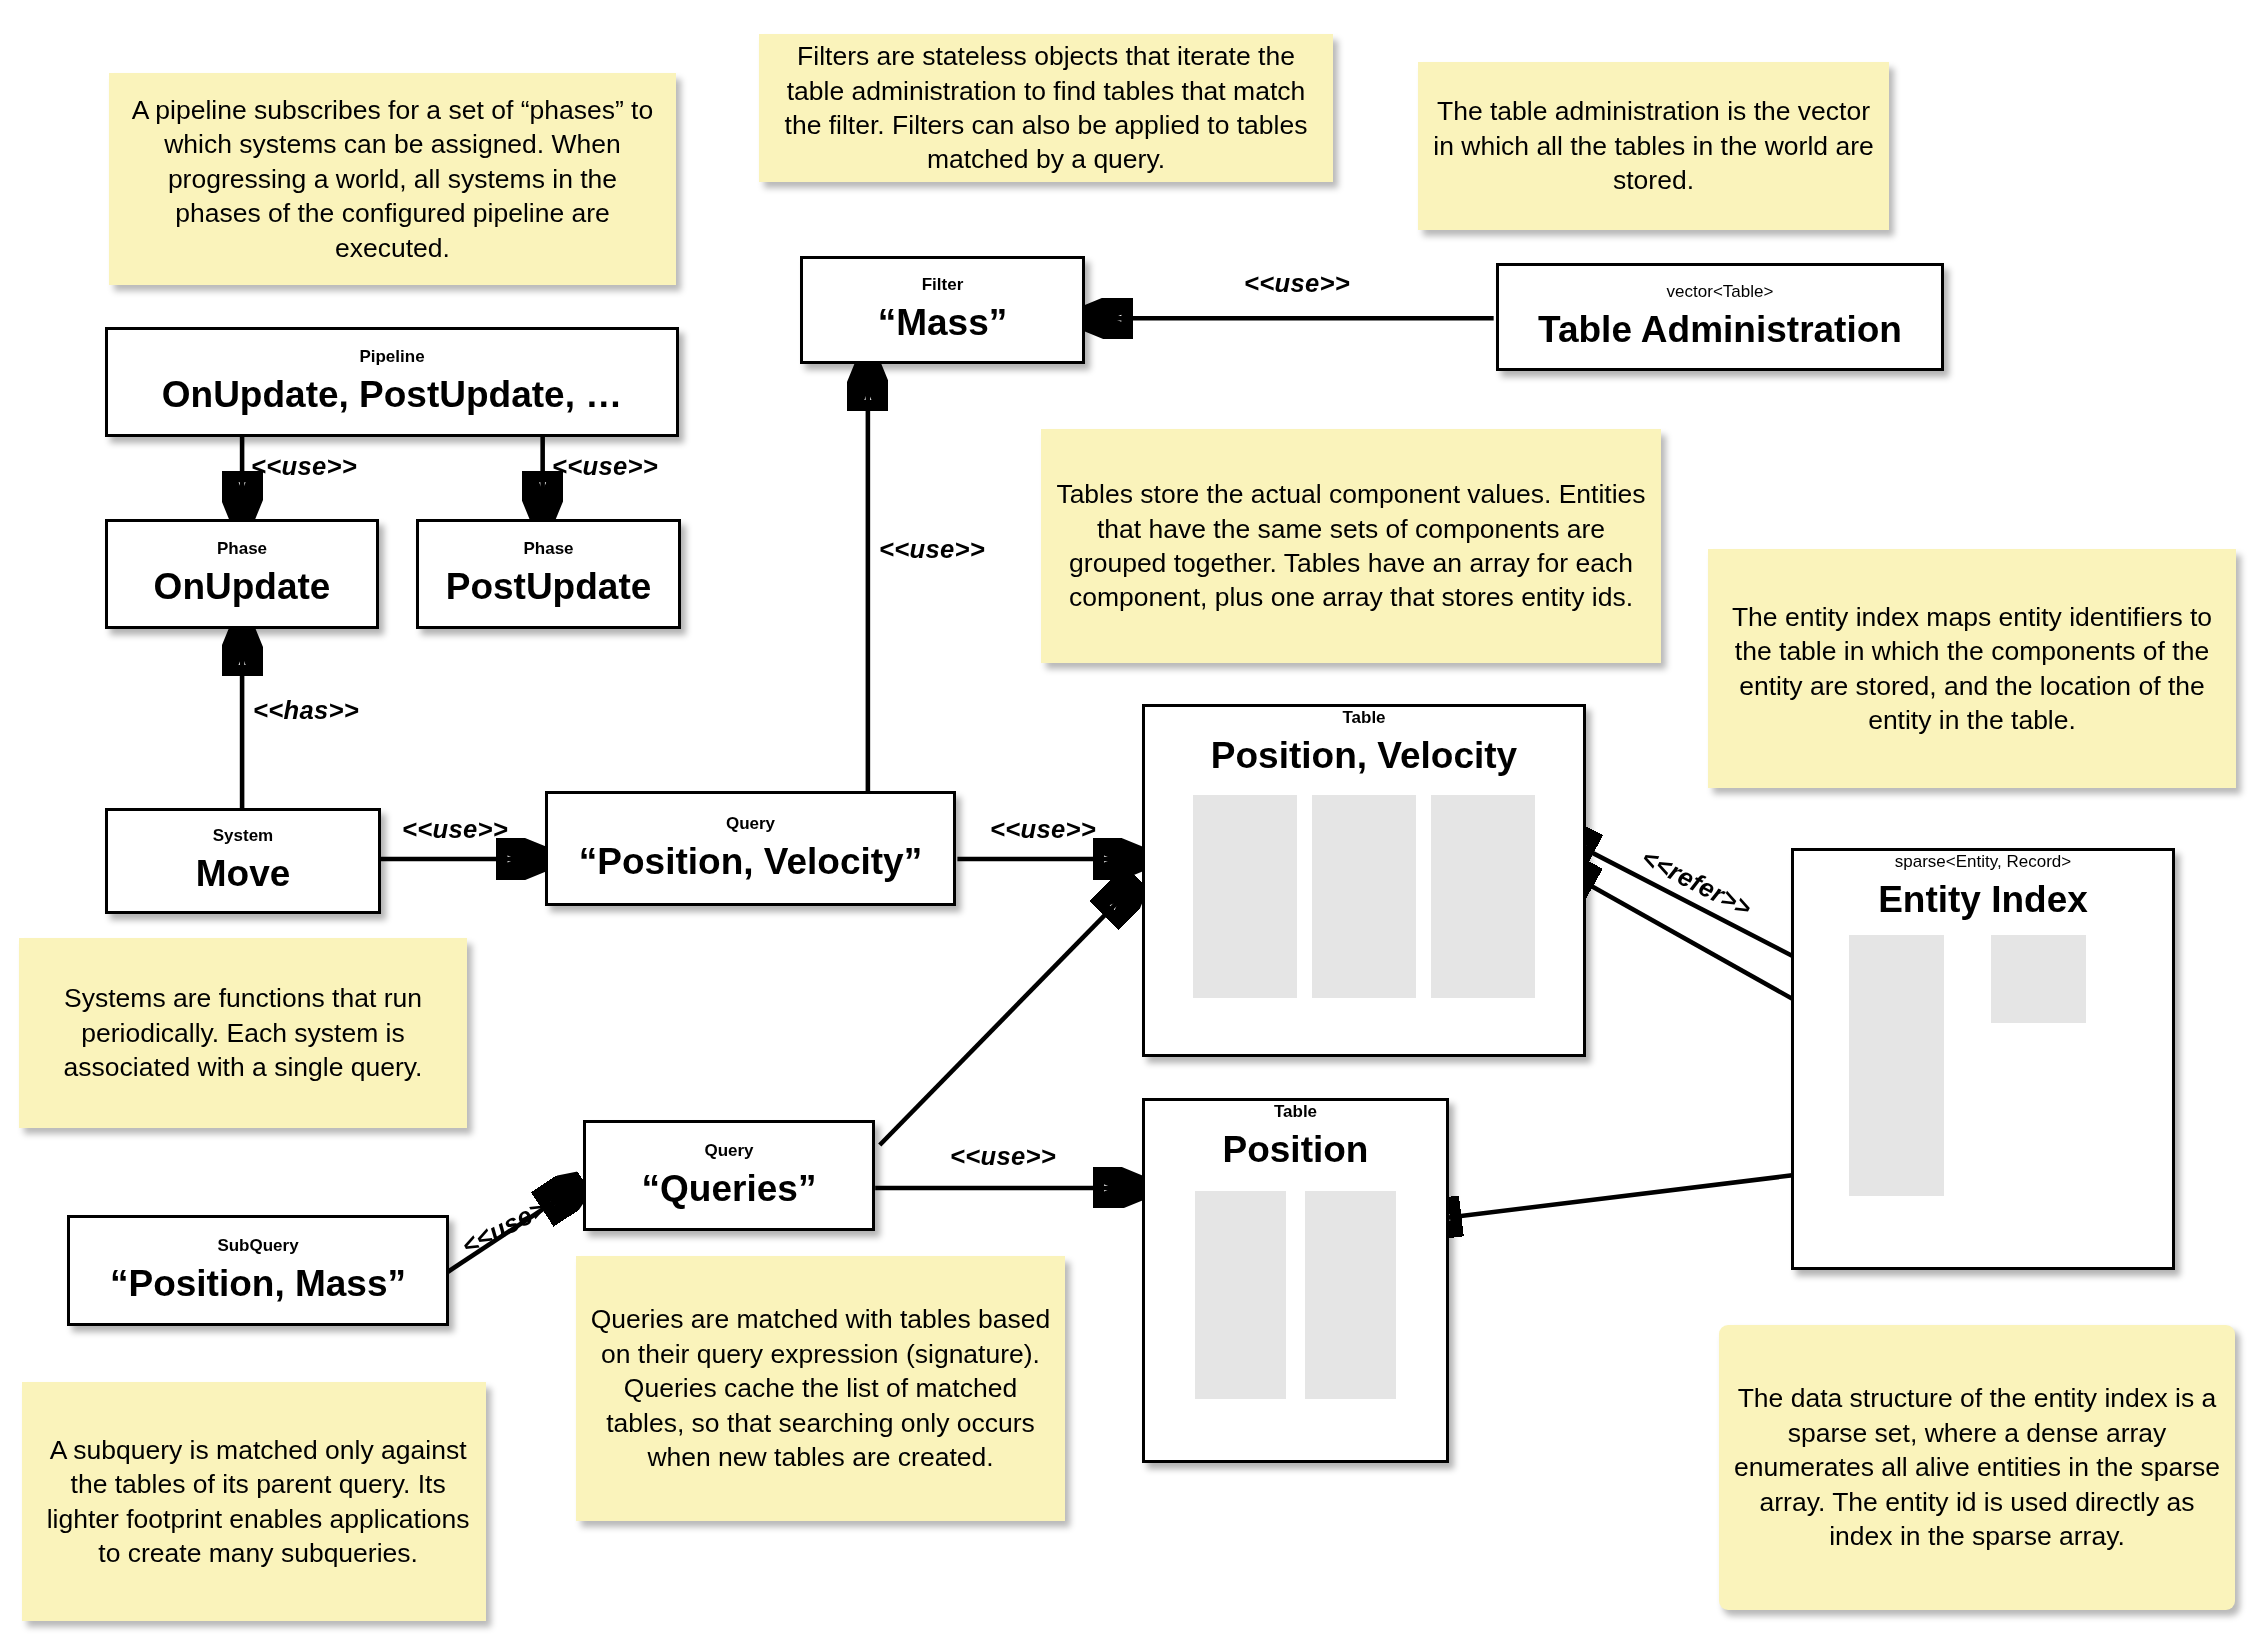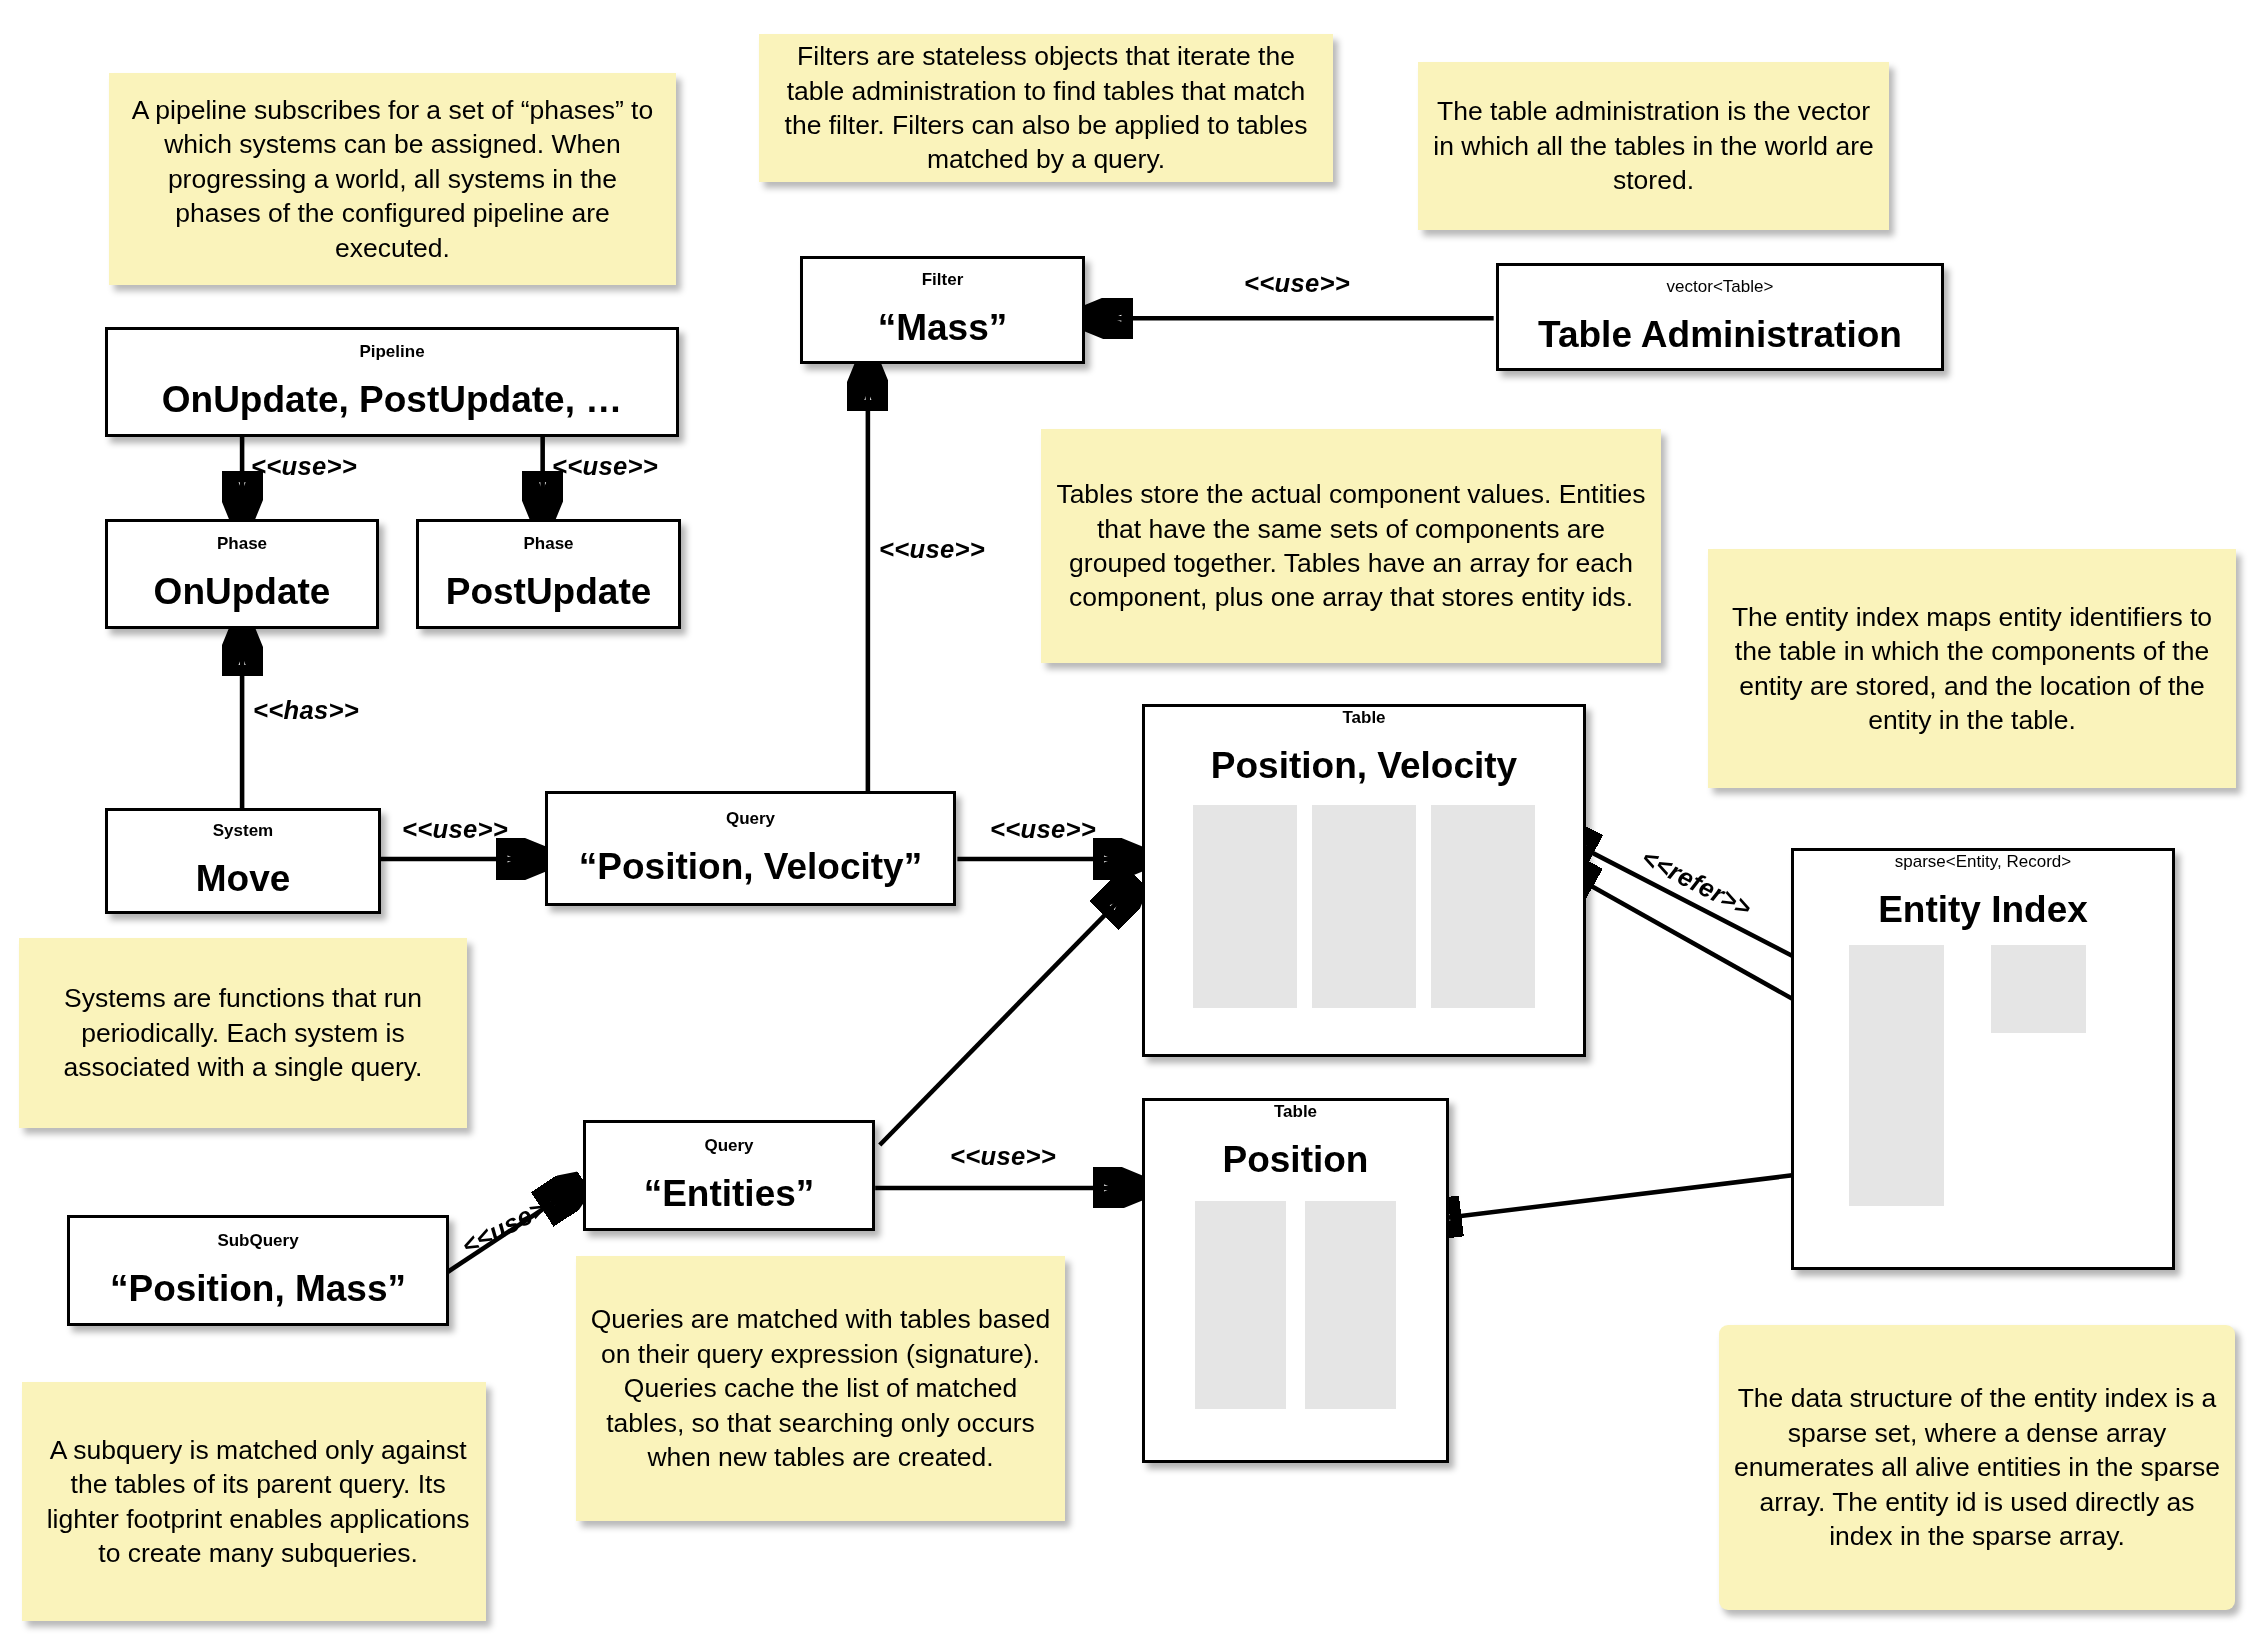--- a/index.html
+++ b/index.html
@@ -29,21 +29,21 @@
     position:absolute;
     background:#ffffff;
     border:3.7px solid #000;
     box-sizing:border-box;
     box-shadow:4.6px 5.5px 6.4px rgba(0,0,0,0.30);
     display:flex;flex-direction:column;align-items:center;justify-content:center;
     text-align:center;
   }
   .box .stereo{font-size:17px;font-weight:700;line-height:1.05;}
   .box .stereo.thin{font-weight:400;}
-  .box .name{font-size:37px;font-weight:700;line-height:1.10;margin-top:19px;}
+  .box .name{font-size:37px;font-weight:700;line-height:1.10;margin-top:9px;}
 
   
   .box.struct{justify-content:flex-start;padding-top:2px;}
   .cols{display:flex;width:100%;justify-content:center;gap:0;}
   .col{background:#e5e5e5;}
 
   
   .elabel{
     position:absolute;
     font-size:25.6px;
@@ -158,21 +158,21 @@
     <div class="name">Move</div>
   </div>
 
   <div class="box" style="left:545px;top:791px;width:411px;height:115px;">
     <div class="stereo">Query</div>
     <div class="name">“Position, Velocity”</div>
   </div>
 
   <div class="box" style="left:583px;top:1120px;width:292px;height:111px;">
     <div class="stereo">Query</div>
-    <div class="name">“Entities”</div>
+    <div class="name">“Queries”</div>
   </div>
 
   <div class="box" style="left:67px;top:1215px;width:382px;height:111px;">
     <div class="stereo">SubQuery</div>
     <div class="name">“Position, Mass”</div>
   </div>
 
   <div class="box" style="left:800px;top:256px;width:285px;height:108px;">
     <div class="stereo">Filter</div>
     <div class="name">“Mass”</div>

